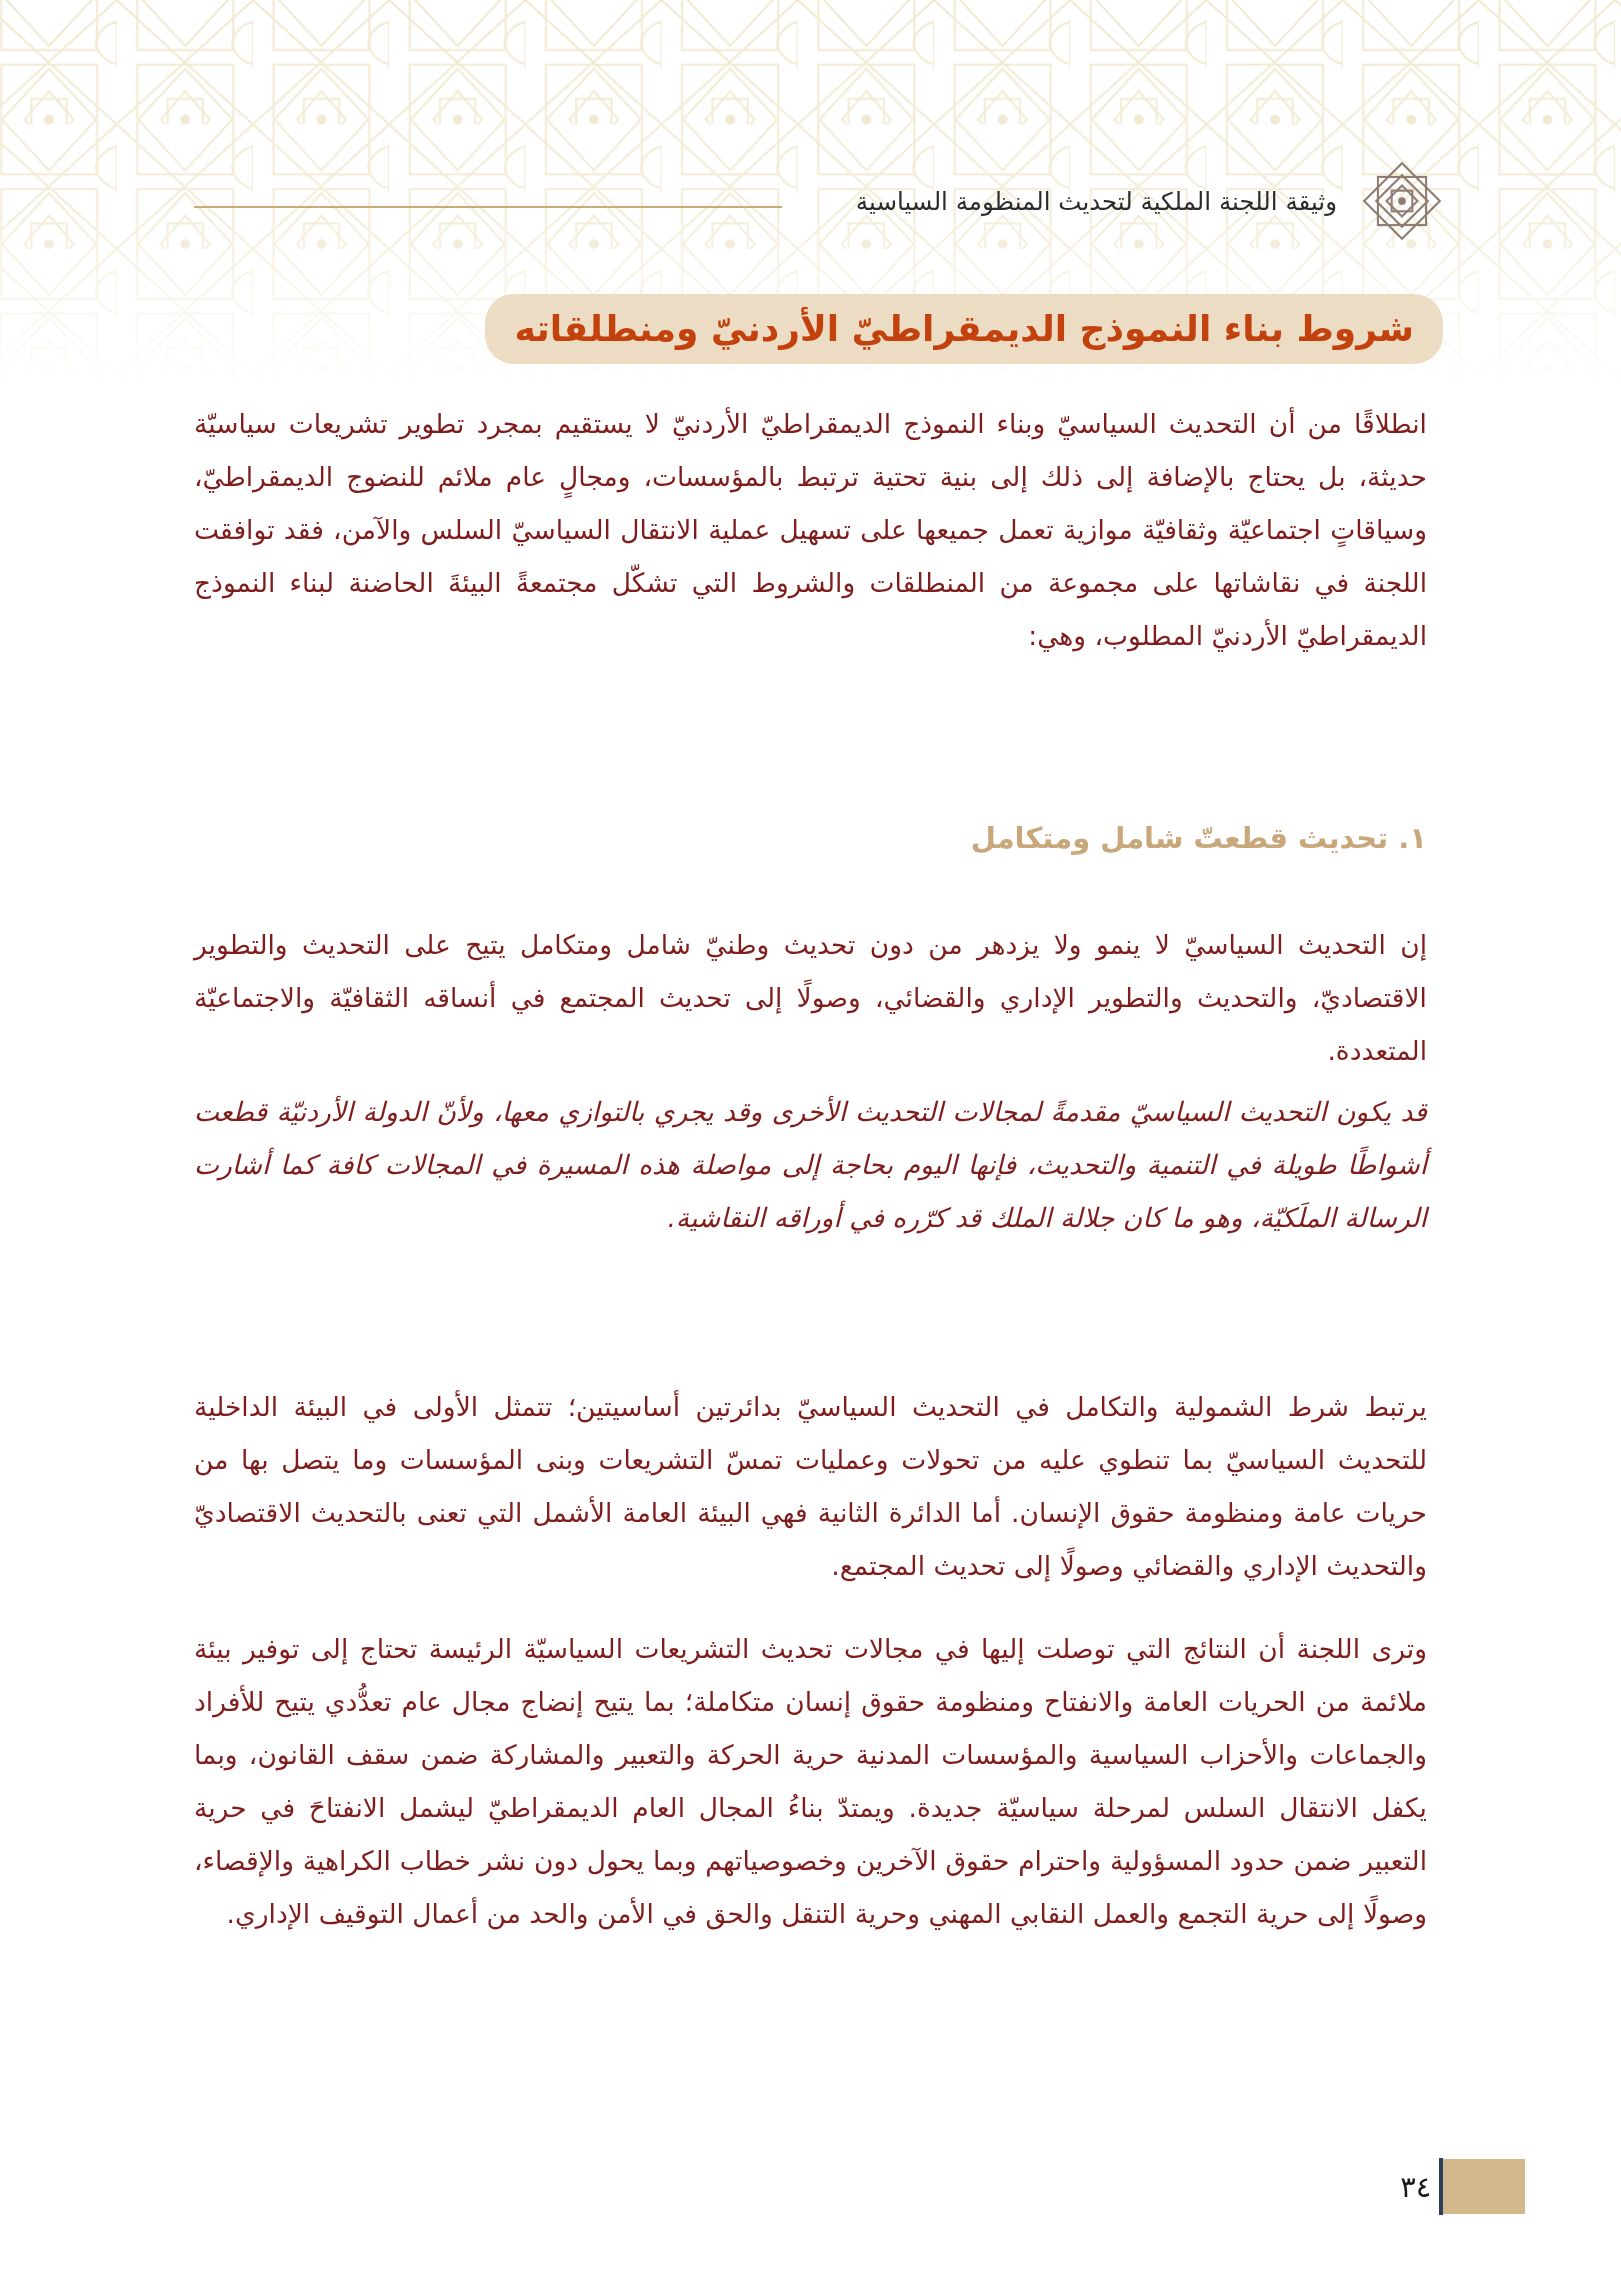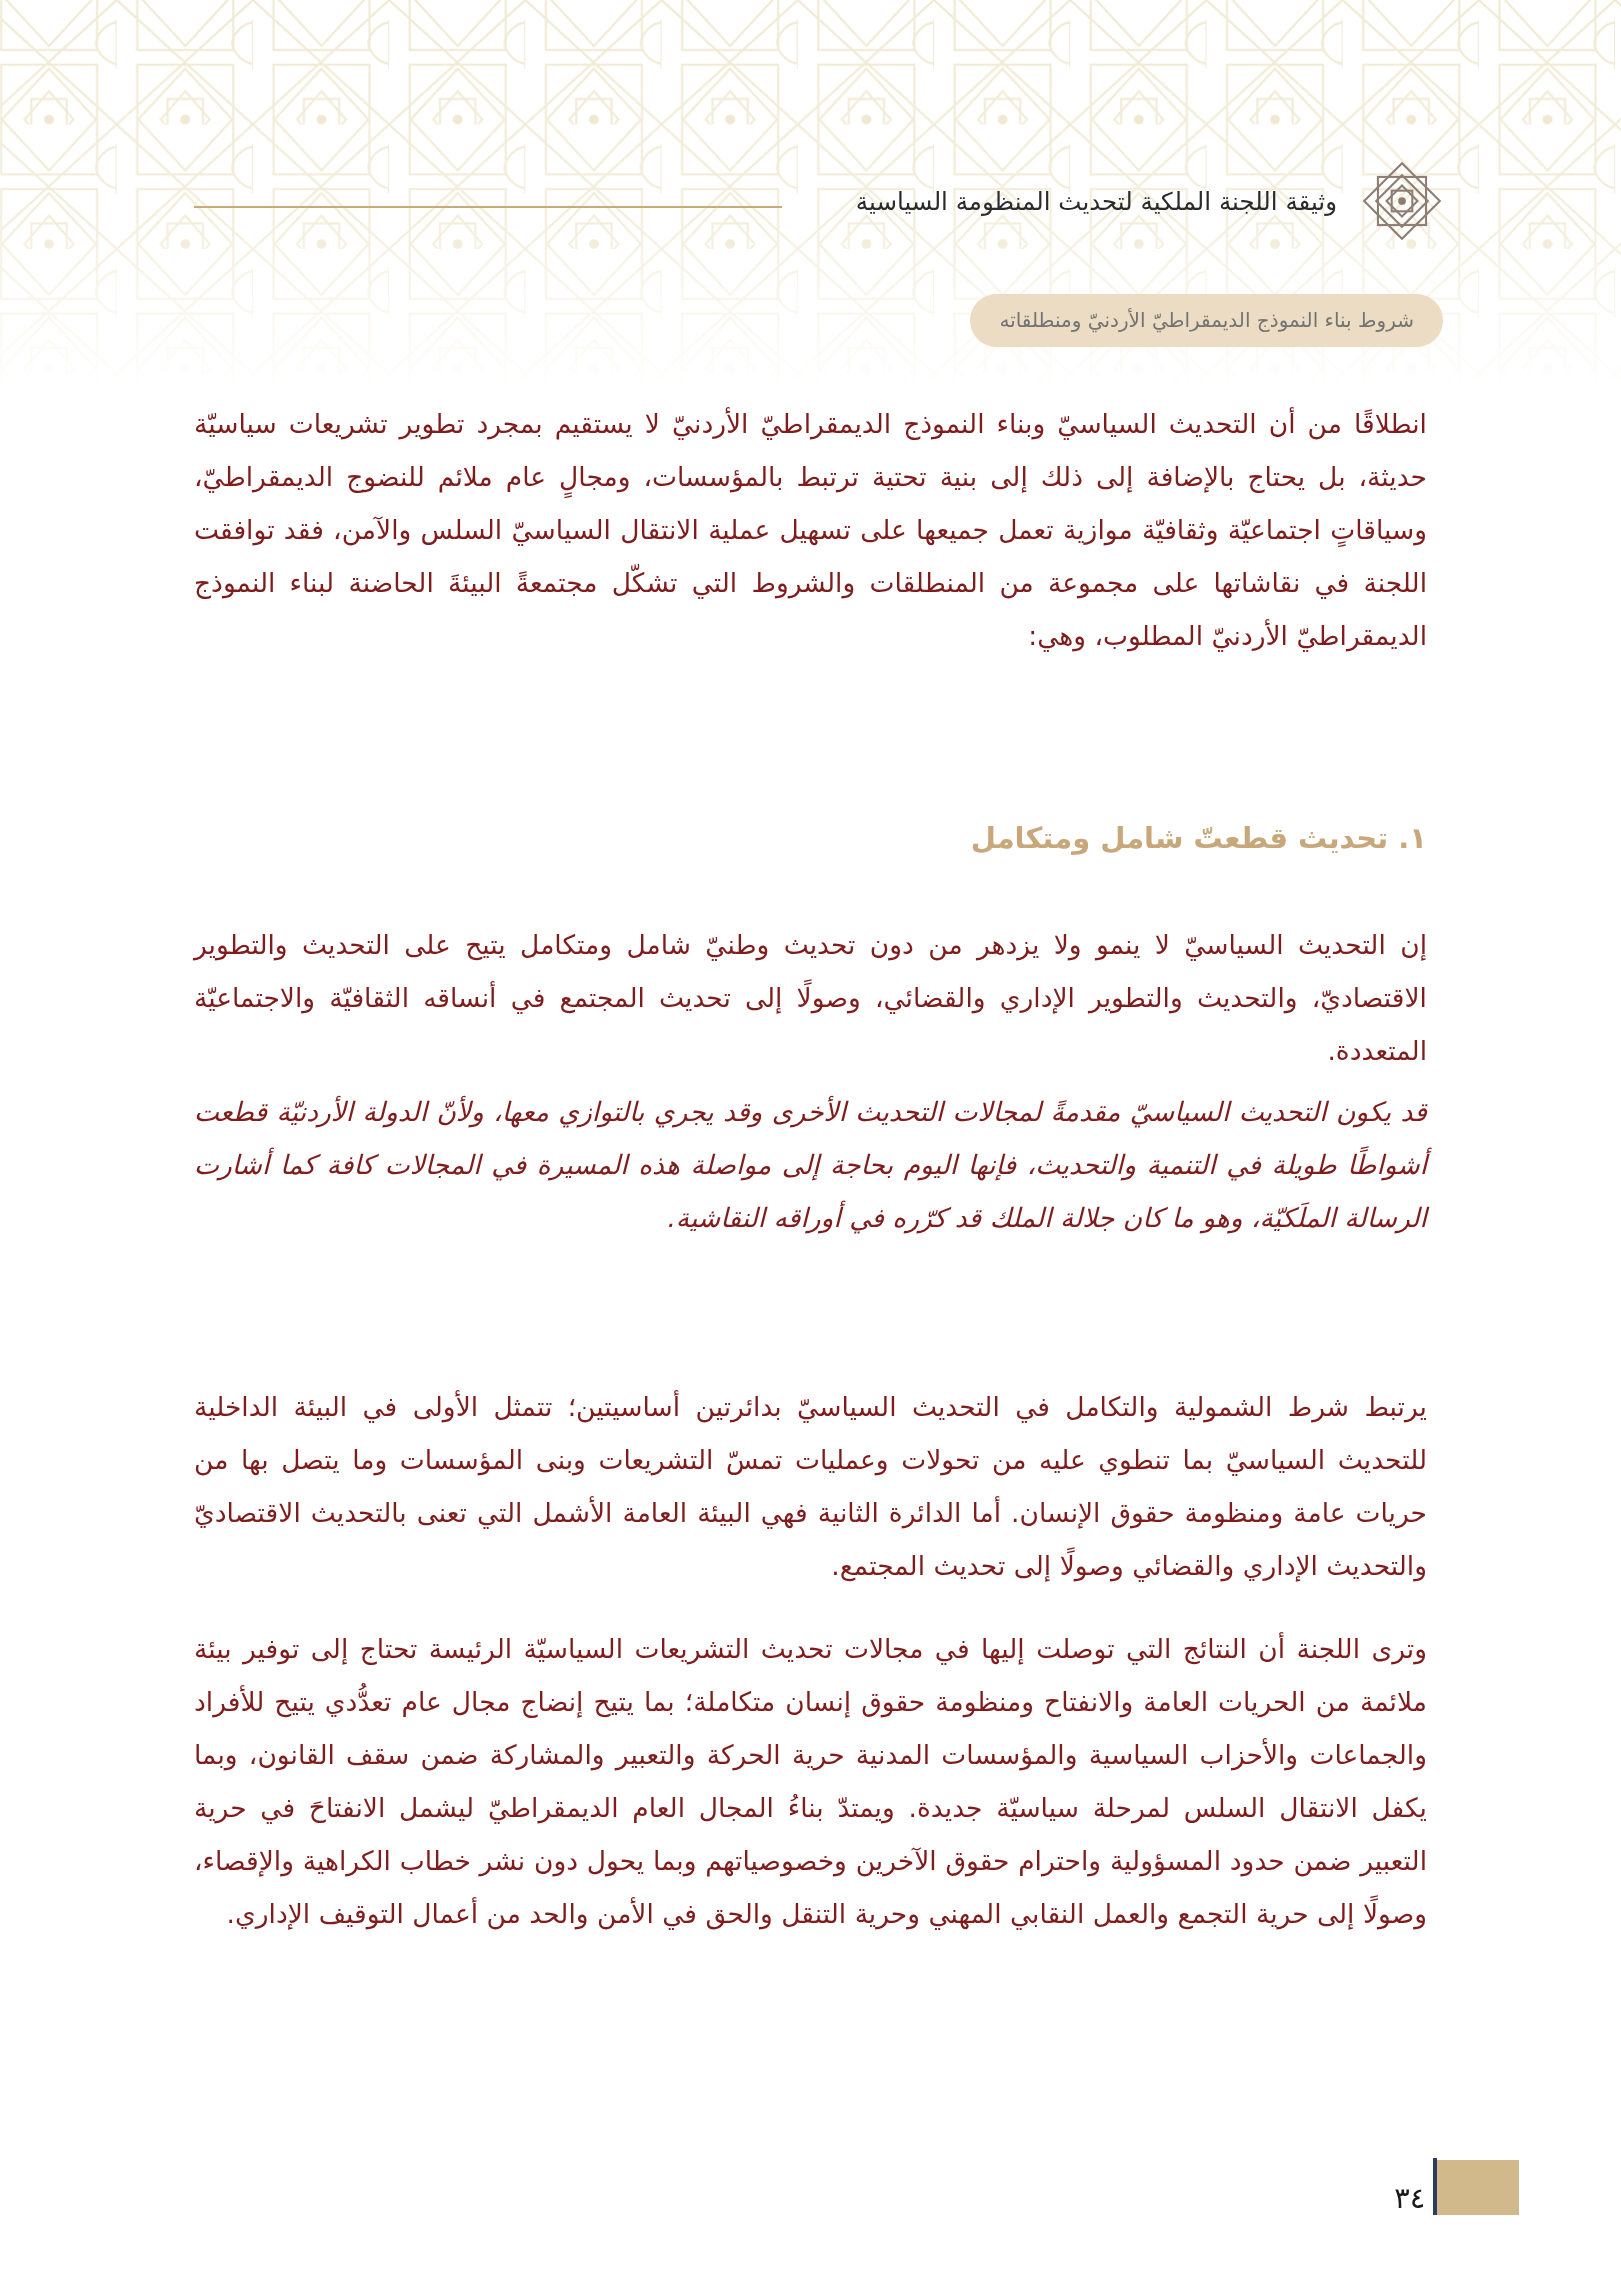--- a/index.html
+++ b/index.html
@@ -30,37 +30,37 @@
     position: absolute; top: 206px; left: 194px; width: 588px; height: 2px;
     background: #c9ab7a;
   }
   .section-pill {
     position: absolute; top: 294px; right: 178px;
     background: #ecdcc4; border-radius: 29px;
     padding: 13.7px 29px 15.7px 29px;
     direction: rtl;
   }
   .section-pill-text {
-    font-size: 20px; font-weight: normal; color: #737373; white-space: nowrap;
+    font-size: 36px; font-weight: bold; color: #c2410c; white-space: nowrap;
     font-family: "DejaVu Sans", sans-serif;
   }
   .para {
     position: absolute; right: 194px; width: 1233px;
     direction: rtl; text-align: justify; text-align-last: right;
     font-size: 26.5px; line-height: 53px; color: #7f1d1d;
     font-family: "DejaVu Sans", sans-serif;
   }
   .subheading {
     position: absolute; top: 821px; right: 194px;
     direction: rtl; font-size: 29px; font-weight: bold; color: #c8a77a;
     font-family: "DejaVu Sans", sans-serif; white-space: nowrap;
   }
   .footer {
-    position: absolute; top: 2158px; right: 102px;
-    display: flex; flex-direction: row-reverse; align-items: flex-end; gap: 0;
+    position: absolute; top: 2158px; right: 96px;
+    display: flex; flex-direction: row-reverse; align-items: center; gap: 0;
   }
   .footer-block { width: 82px; height: 55px; background: #d2b98c; }
   .footer-bar { width: 3.9px; height: 57px; background: #2d3d5c; }
   .page-number {
     font-size: 29px; color: #1a1a1a; margin-right: 7.8px;
     font-family: "DejaVu Sans", sans-serif;
   }
 </style>
 </head>
 <body>

